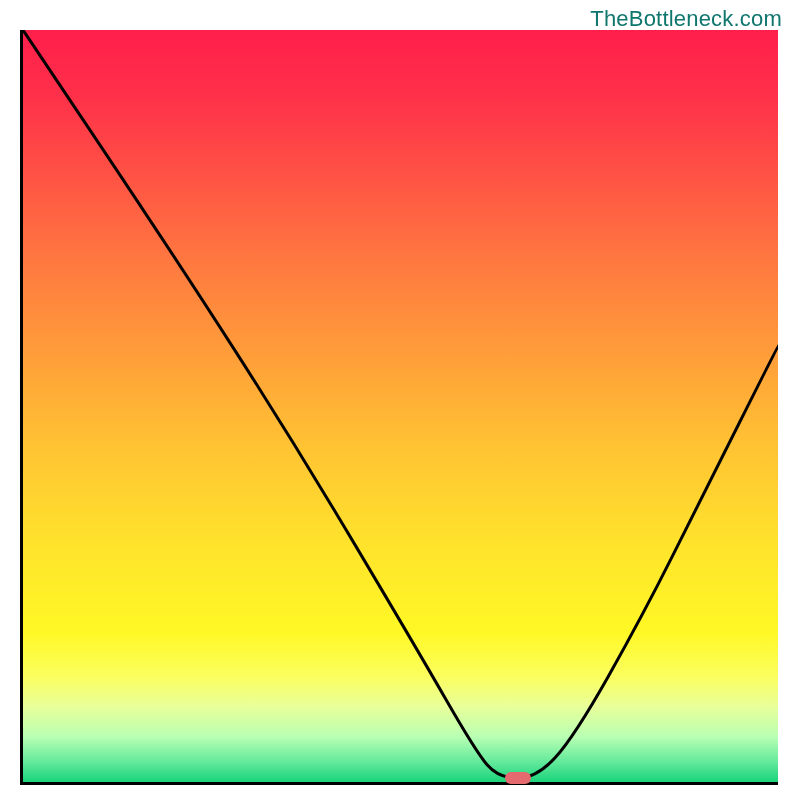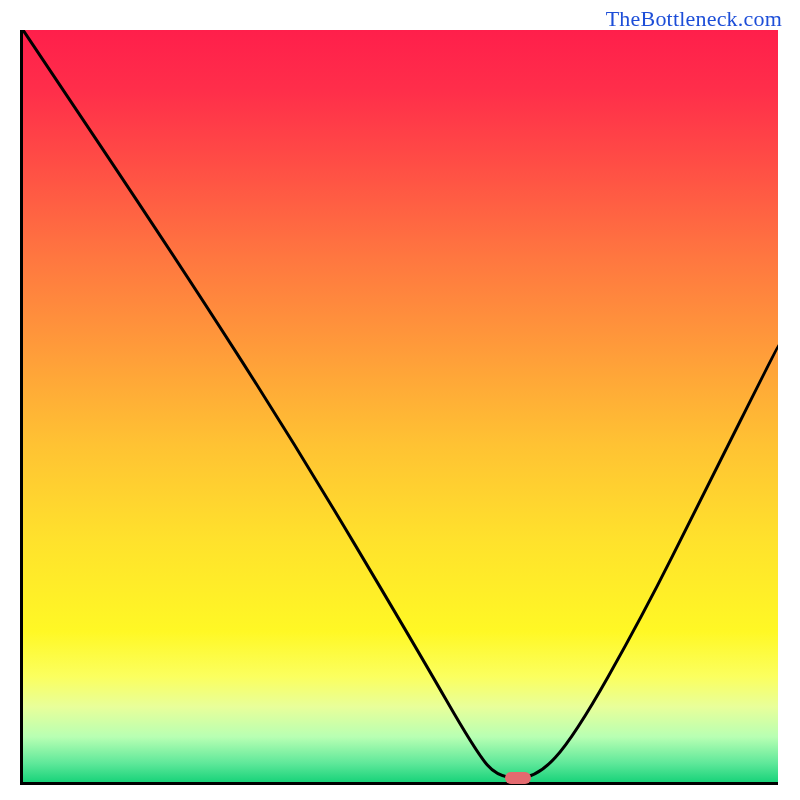--- a/index.html
+++ b/index.html
@@ -33,23 +33,22 @@
     top: 0;
     width: 100%;
     height: 100%;
   }
   .watermark {
     position: absolute;
     top: 6px;
     right: 18px;
     font-size: 22px;
     font-weight: 500;
-    color: #1d4ed8;
+    color: #0f766e;
     letter-spacing: 0.2px;
-    font-family: Liberation Serif, serif;
   }
   .curve-svg {
     position: absolute;
     left: 0;
     top: 0;
     width: 100%;
     height: 100%;
   }
   .marker {
     position: absolute;

